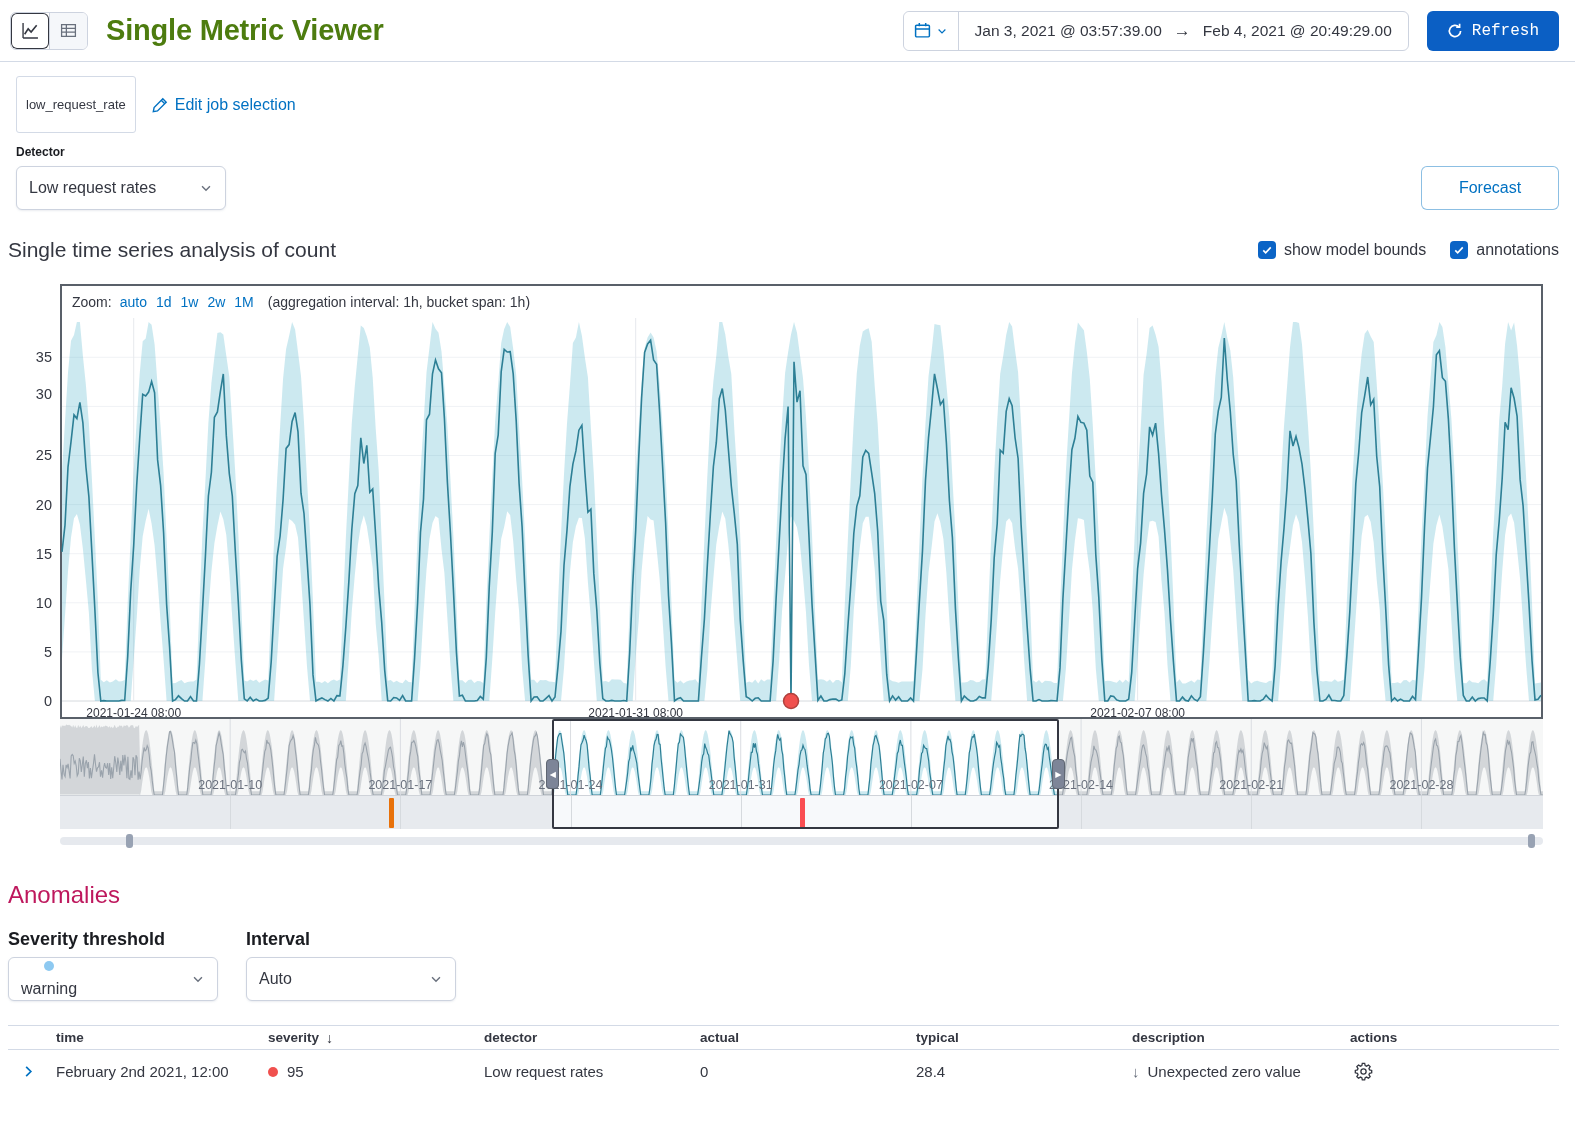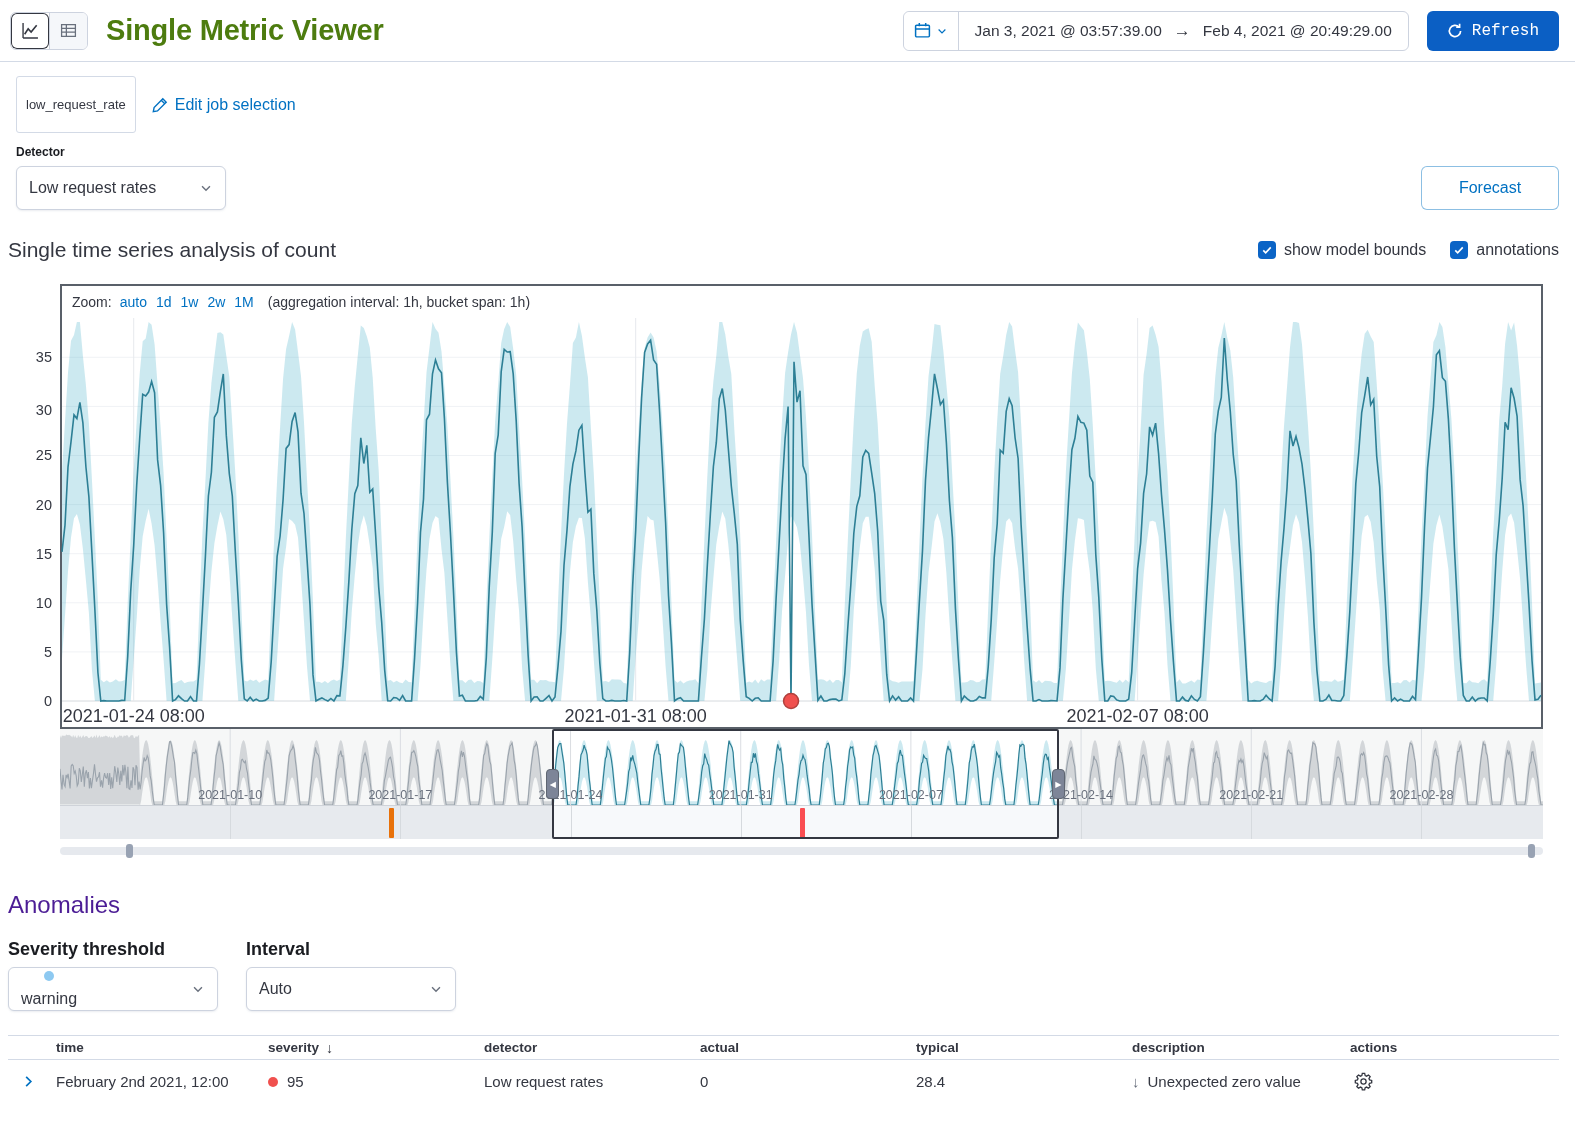--- a/index.html
+++ b/index.html
@@ -45,40 +45,40 @@
   .check { display:flex; gap:8px; align-items:center; font-size:16px; cursor:pointer; }
   .cb { width:18px; height:18px; border-radius:4px; background:#0b64c6; display:flex; align-items:center; justify-content:center; flex:0 0 18px; }
 
   
   .chart-area { position:relative; margin:10px 32px 0 60px; }
   .chart-box { border:2px solid #596069; background:#fff; }
   .zoom-row { display:flex; align-items:center; height:32px; padding:0 10px; font-size:14px; color:#343741; gap:8px; }
   .zoom-links { display:flex; gap:9px; }
   .zoom-link { color:#0071c2; cursor:pointer; }
   .agg-note { margin-left:6px; }
-  .x-labels { position:relative; height:26px; font-size:18px; color:#343741; }
+  .x-labels { position:relative; height:16px; font-size:12px; color:#343741; }
   .x-label { position:absolute; top:5px; transform:translateX(-50%); white-space:nowrap; }
   .y-labels { position:absolute; left:-40px; top:34px; width:32px; height:383px; }
   .y-label { position:absolute; right:0; font-size:14.5px; color:#343741; transform:translateY(-50%); }
 
   
   .context-box { position:relative; }
   .marker-row { position:relative; height:34px; background:#e7eaee; border-top:1px solid #cfd3d9; overflow:visible; }
   .sel-light { position:absolute; top:0; height:100%; background:#f7f9fb; }
   .anomaly-marker { position:absolute; top:2px; width:5px; height:30px; border-radius:1px; }
   .mgrid { position:absolute; top:0; width:1px; height:100%; background:#d6dade; }
   .brush { position:absolute; top:0; bottom:0; border:2px solid #343741; border-radius:2px; }
   .handle { position:absolute; width:13px; height:30px; background:#7d8598; border:1px solid #5f6672; border-radius:4px; top:50%; transform:translateY(-50%); display:flex; align-items:center; justify-content:center; color:#fff; font-size:8px; cursor:ew-resize; }
   .handle.left { left:-8px; } .handle.right { right:-8px; }
   .scroll-track { position:relative; height:8px; background:#e6e9ee; border-radius:4px; margin-top:8px; }
   .thumb { position:absolute; top:-3px; width:7px; height:14px; background:#98a2b3; border-radius:3px; cursor:ew-resize; }
 
   
   .anomalies { padding:36px 16px 0 8px; }
-  .anomalies-title { font-size:24px; font-weight:500; color:#4c1d95; margin:0 0 20px; }
+  .anomalies-title { font-size:24px; font-weight:500; color:#be185d; margin:0 0 20px; }
   .controls { display:flex; gap:28px; margin-bottom:24px; }
   .controls .field-label { font-size:18px; }
   .sev-threshold-dot { width:10px; height:10px; border-radius:50%; }
   .atable { margin-top:6px; }
   .thead, .trow { display:grid; grid-template-columns:48px 212px 216px 216px 216px 216px 218px 1fr; align-items:center; }
   .thead { height:25px; border-top:1px solid #d3dae6; border-bottom:1px solid #d3dae6; font-size:13.5px; font-weight:700; color:#343741; }
   .th-sortable { display:flex; align-items:center; gap:7px; cursor:pointer; }
   .sort-arrow { font-size:14px; font-weight:400; }
   .trow { height:43px; font-size:15px; }
   .expand-cell { padding-left:13px; }
@@ -192,21 +192,21 @@
 </div>
 
 <div class="chart-area">
   <div class="y-labels" id="yLabels">
       <div class="y-label" style="top: 383px;">0</div>
       <div class="y-label" style="top: 333.897px;">5</div>
       <div class="y-label" style="top: 284.795px;">10</div>
       <div class="y-label" style="top: 235.692px;">15</div>
       <div class="y-label" style="top: 186.59px;">20</div>
       <div class="y-label" style="top: 137.487px;">25</div>
-      <div class="y-label" style="top: 92px;">30</div>
+      <div class="y-label" style="top: 76px;">30</div>
       <div class="y-label" style="top: 39.2821px;">35</div>
     </div>
 
   <div class="chart-box">
     <div class="zoom-row">
       <span>Zoom:</span>
       <span class="zoom-links" id="zoomLinks">
           <span class="zoom-link">auto</span>
           <span class="zoom-link">1d</span>
           <span class="zoom-link">1w</span>

